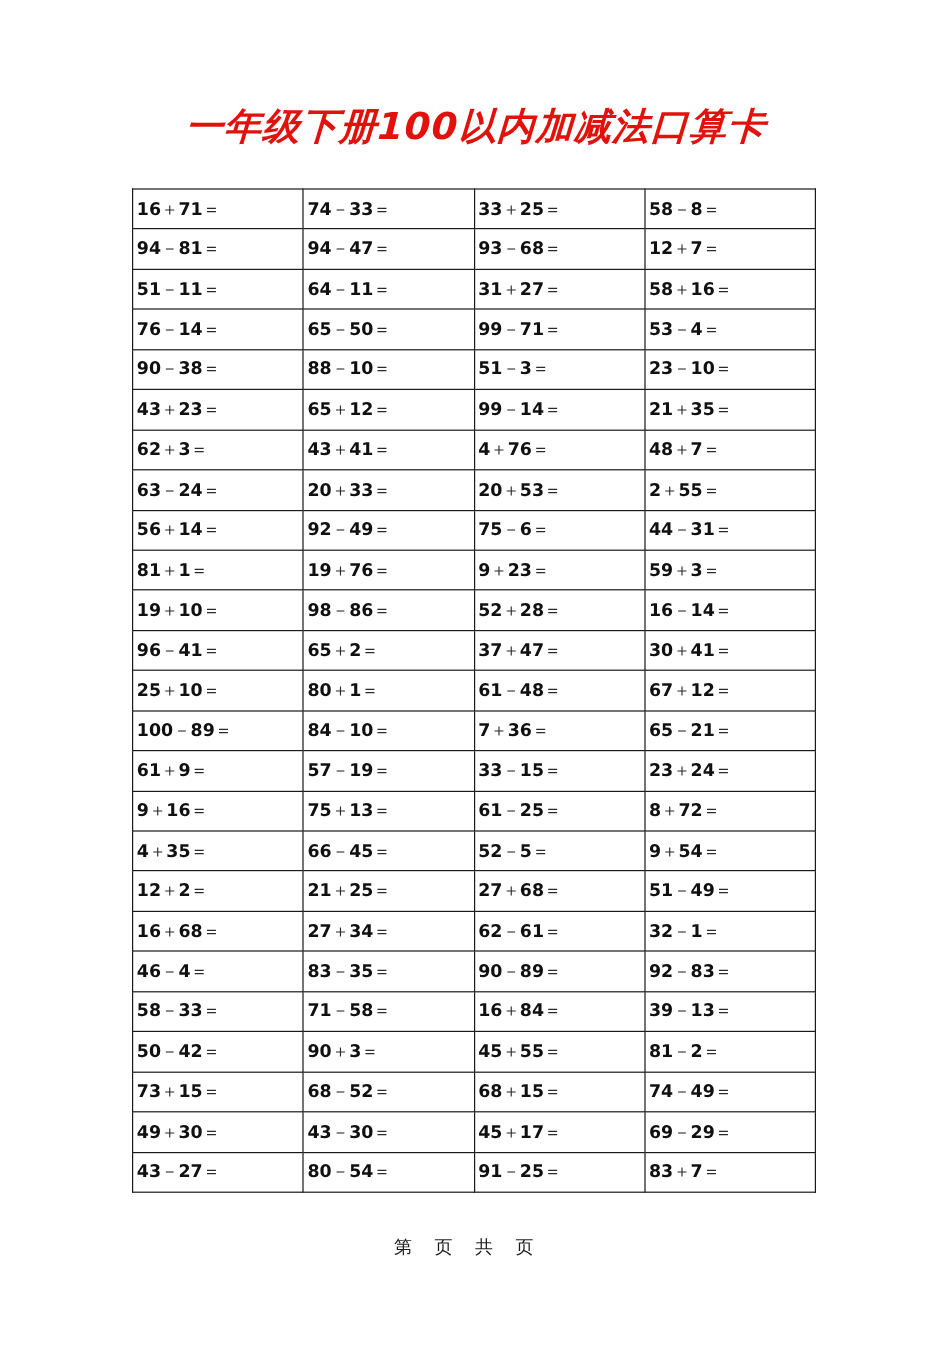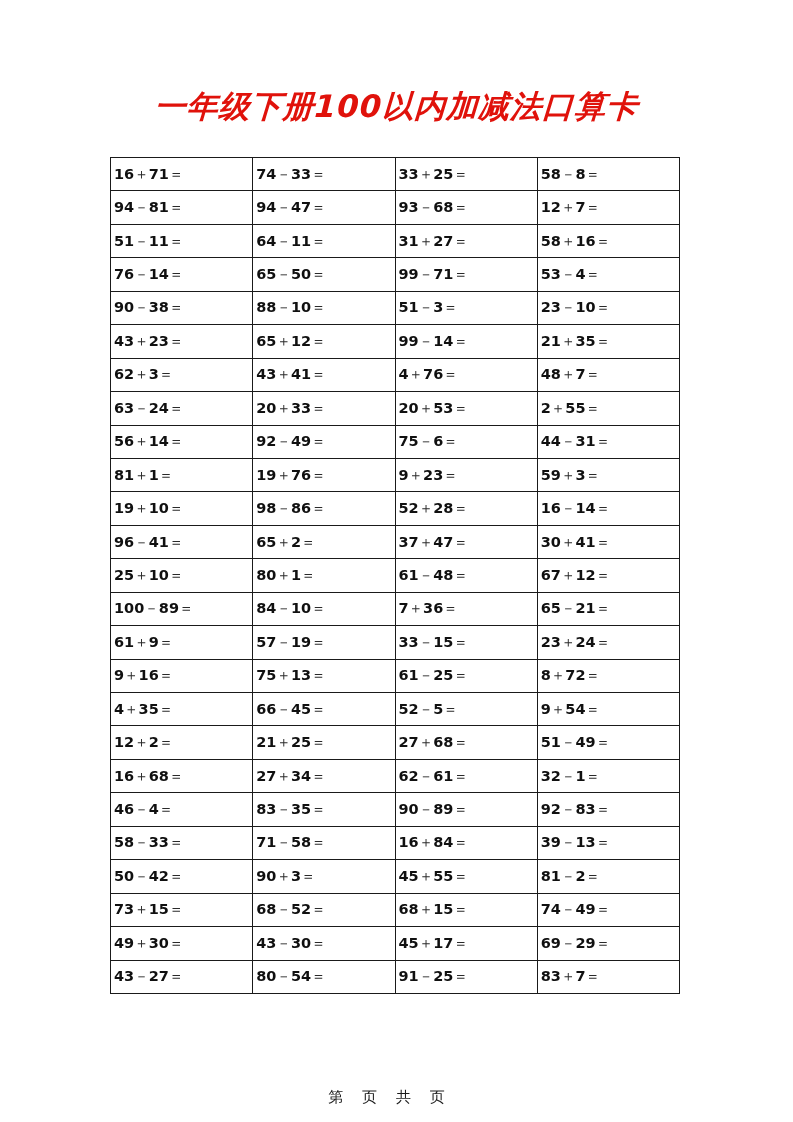--- a/index.html
+++ b/index.html
@@ -64,21 +64,21 @@
   .sheet col { width: 142.25px; }
 
   .op {
     font-weight: normal;
     color: #2a2a2a;
   }
 
   
   .footer {
     position: absolute;
-    top: 1088px;
+    top: 1030px;
     left: 0;
     width: 780px;
     text-align: center;
     font-family: "DejaVu Sans", sans-serif;
     font-size: 15px;
     color: #1a1a1a;
     letter-spacing: 7px;
     white-space: nowrap;
   }
 </style>

